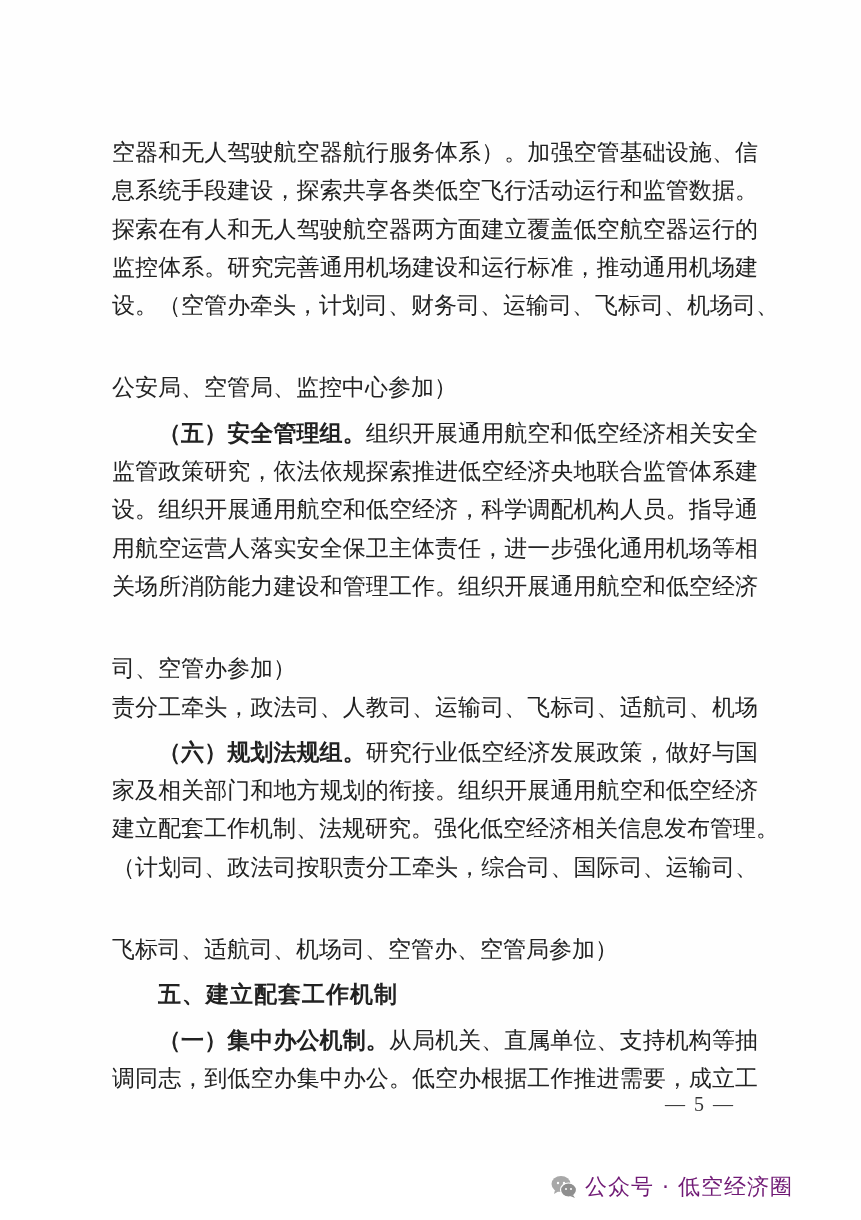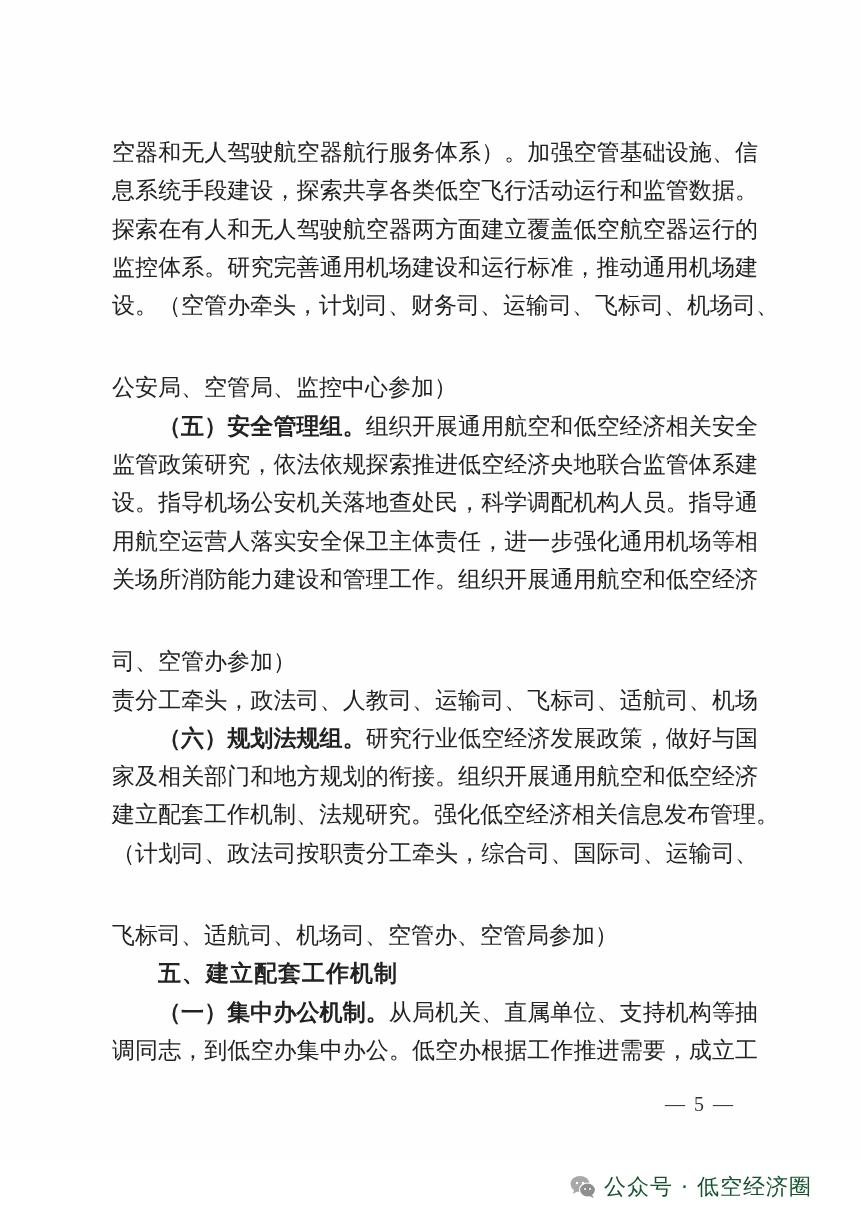--- a/index.html
+++ b/index.html
@@ -36,20 +36,21 @@
       text-align: justify;
       text-align-last: justify;
       letter-spacing: 0;
     }
     .line.last {
       text-align-last: left;
       margin-top: 44px;
     }
     .line.indent {
       padding-left: 46px;
+      margin-top: 7px;
     }
     .line.heading {
       font-weight: bold;
       font-family: Liberation Sans, sans-serif;
       text-align-last: left;
       letter-spacing: 1px;
     }
     .bold-lead {
       font-weight: bold;
     }
@@ -57,25 +58,25 @@
       position: absolute;
       left: 665px;
       top: 1093px;
       font-size: 20px;
       color: #333333;
       font-family: "Liberation Serif", serif;
       letter-spacing: 2px;
     }
     .watermark {
       position: absolute;
-      left: 570px;
+      left: 551px;
       top: 1172px;
       display: flex;
       align-items: center;
-      color: #14532d;
+      color: #701a75;
       font-family: "DejaVu Sans", "Liberation Sans", sans-serif;
       font-size: 22px;
     }
     .wechat-icon {
       width: 26px;
       height: 24px;
       margin-right: 8px;
       position: relative;
     }
     .wm-text {
@@ -89,21 +90,21 @@
   <div class="body-text">
     <div class="line">空器和无人驾驶航空器航行服务体系）。加强空管基础设施、信</div>
     <div class="line">息系统手段建设，探索共享各类低空飞行活动运行和监管数据。</div>
     <div class="line">探索在有人和无人驾驶航空器两方面建立覆盖低空航空器运行的</div>
     <div class="line">监控体系。研究完善通用机场建设和运行标准，推动通用机场建</div>
     <div class="line">设。（空管办牵头，计划司、财务司、运输司、飞标司、机场司、</div>
     <div class="line last">公安局、空管局、监控中心参加）</div>
 
     <div class="line indent"><span class="bold-lead">（五）安全管理组。</span><span>组织开展通用航空和低空经济相关安全</span></div>
     <div class="line">监管政策研究，依法依规探索推进低空经济央地联合监管体系建</div>
-    <div class="line">设。指导机场公安机关落地查处民，科学调配机构人员。指导通</div>
+    <div class="line">设。组织开展通用航空和低空经济，科学调配机构人员。指导通</div>
     <div class="line">用航空运营人落实安全保卫主体责任，进一步强化通用机场等相</div>
     <div class="line">关场所消防能力建设和管理工作。组织开展通用航空和低空经济</div>
     <div class="line last">司、空管办参加）</div>
     <div class="line">责分工牵头，政法司、人教司、运输司、飞标司、适航司、机场</div>
 
     <div class="line indent"><span class="bold-lead">（六）规划法规组。</span><span>研究行业低空经济发展政策，做好与国</span></div>
     <div class="line">家及相关部门和地方规划的衔接。组织开展通用航空和低空经济</div>
     <div class="line">建立配套工作机制、法规研究。强化低空经济相关信息发布管理。</div>
     <div class="line">（计划司、政法司按职责分工牵头，综合司、国际司、运输司、</div>
     <div class="line last">飞标司、适航司、机场司、空管办、空管局参加）</div>

